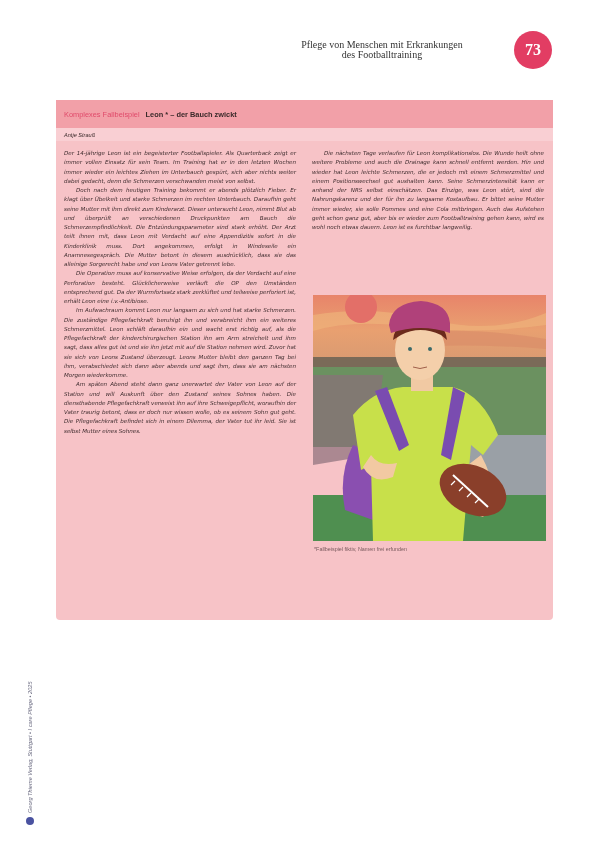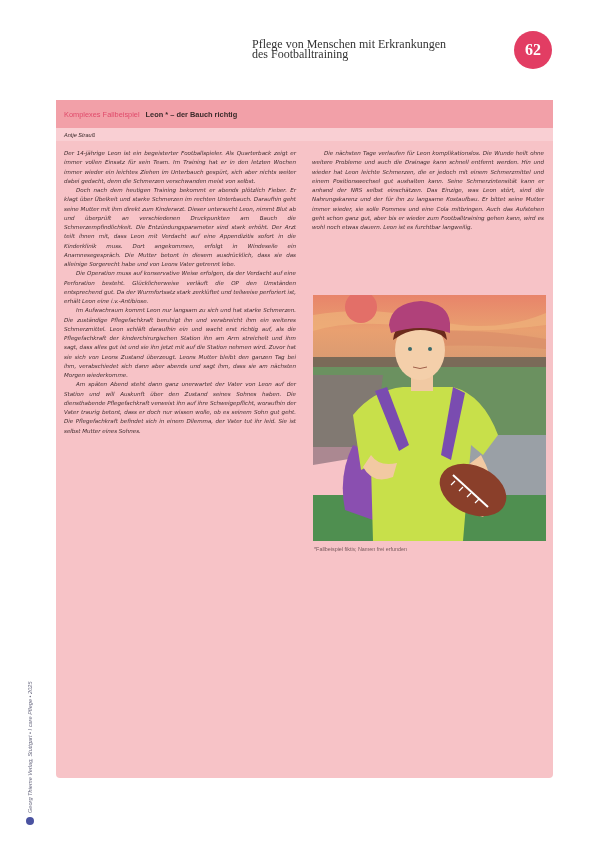--- a/index.html
+++ b/index.html
@@ -1,32 +1,32 @@
 <!DOCTYPE html>
 <html><head>
 <meta charset="utf-8">
 <style>
   * { box-sizing: border-box; margin: 0; padding: 0; }
   html, body { width: 600px; height: 842px; background: #ffffff; overflow: hidden; }
   body { position: relative; font-family: "Liberation Sans", sans-serif; }
 
   .running-head {
     position: absolute; top: 40px; right: 88px; width: 260px;
-    text-align: left; font-family: "Liberation Serif", serif;
-    font-size: 12px; line-height: 9.5px; color: #333;
+    text-align: center; font-family: "Liberation Serif", serif;
+    font-size: 10px; line-height: 9.5px; color: #333;
   }
   .page-badge {
     position: absolute; top: 31px; left: 514px; width: 38px; height: 38px;
     border-radius: 50%; background: #e23d63; color: #fff;
     font-family: "Liberation Serif", serif; font-weight: bold; font-size: 16px;
     display: flex; align-items: center; justify-content: center;
   }
 
   .case-box {
-    position: absolute; left: 56px; top: 100px; width: 497px; height: 678px;
+    position: absolute; left: 56px; top: 100px; width: 497px; height: 520px;
     background: #f7c3c7; border-radius: 0 0 4px 4px;
   }
   .case-header {
     height: 28px; background: #f2a0a8; display: flex; align-items: center;
     padding-left: 8px; font-size: 7.4px;
   }
   .case-kicker { color: #e04a6a; margin-right: 6px; }
   .case-title { color: #3a2a2a; font-weight: bold; }
   .author-row {
     height: 13px; background: #f9cfd3; padding-left: 8px;
@@ -60,26 +60,26 @@
     width: 8px; height: 8px; border-radius: 50%; background: #4a52a0; display: inline-block;
   }
 </style>
 </head>
 <body>
 
 <div class="running-head">
   <div>Pflege von Menschen mit Erkrankungen</div>
   <div>des Footballtraining</div>
 </div>
-<div class="page-badge">62</div>
+<div class="page-badge">73</div>
 
 <div class="case-box">
   <div class="case-header">
     <span class="case-kicker">Komplexes Fallbeispiel</span>
-    <span class="case-title">Leon * – der Bauch richtig</span>
+    <span class="case-title">Leon * – der Bauch zwickt</span>
   </div>
   <div class="author-row">
     <span>Antje Strauß</span>
   </div>
 
   <div class="col col-left">
     <p>Der 14-jährige Leon ist ein begeisterter Footballspieler. Als Quarterback zeigt er immer vollen Einsatz für sein Team. Im Training hat er in den letzten Wochen immer wieder ein leichtes Ziehen im Unterbauch gespürt, sich aber nichts weiter dabei gedacht, denn die Schmerzen verschwanden meist von selbst.</p>
     <p class="indent">Doch nach dem heutigen Training bekommt er abends plötzlich Fieber. Er klagt über Übelkeit und starke Schmerzen im rechten Unterbauch. Daraufhin geht seine Mutter mit ihm direkt zum Kinderarzt. Dieser untersucht Leon, nimmt Blut ab und überprüft an verschiedenen Druckpunkten am Bauch die Schmerzempfindlichkeit. Die Entzündungsparameter sind stark erhöht. Der Arzt teilt ihnen mit, dass Leon mit Verdacht auf eine Appendizitis sofort in die Kinderklinik muss. Dort angekommen, erfolgt in Windeseile ein Anamnesegespräch. Die Mutter betont in diesem ausdrücklich, dass sie das alleinige Sorgerecht habe und von Leons Vater getrennt lebe.</p>
     <p class="indent">Die Operation muss auf konservative Weise erfolgen, da der Verdacht auf eine Perforation besteht. Glücklicherweise verläuft die OP den Umständen entsprechend gut. Da der Wurmfortsatz stark zerklüftet und teilweise perforiert ist, erhält Leon eine i.v.-Antibiose.</p>
     <p class="indent">Im Aufwachraum kommt Leon nur langsam zu sich und hat starke Schmerzen. Die zuständige Pflegefachkraft beruhigt ihn und verabreicht ihm ein weiteres Schmerzmittel. Leon schläft daraufhin ein und wacht erst richtig auf, als die Pflegefachkraft der kinderchirurgischen Station ihn am Arm streichelt und ihm sagt, dass alles gut ist und sie ihn jetzt mit auf die Station nehmen wird. Zuvor hat sie sich von Leons Zustand überzeugt. Leons Mutter bleibt den ganzen Tag bei ihm, verabschiedet sich dann aber abends und sagt ihm, dass sie am nächsten Morgen wiederkomme.</p>

